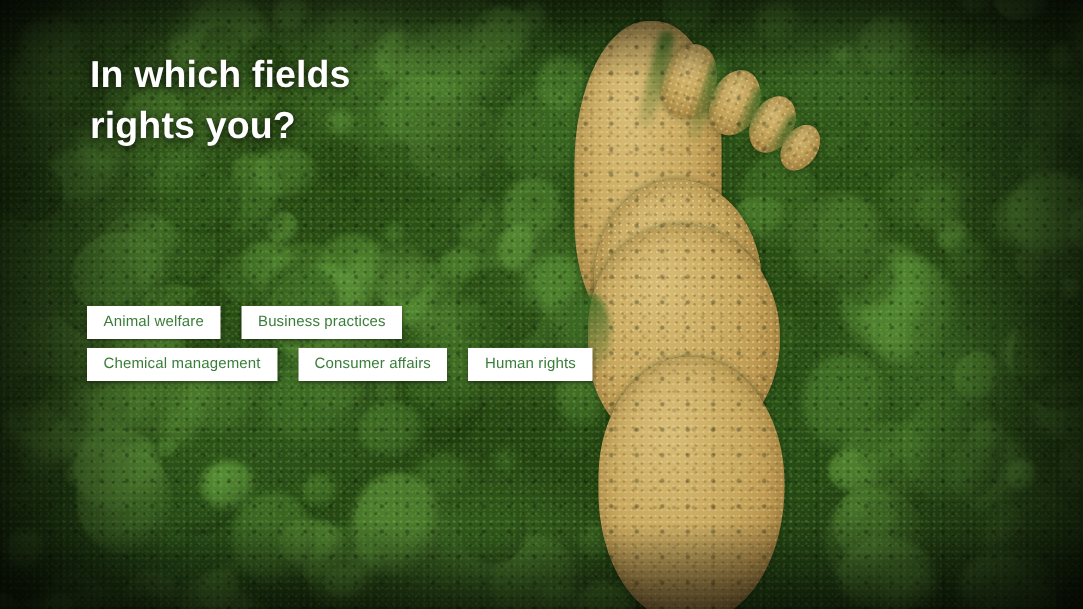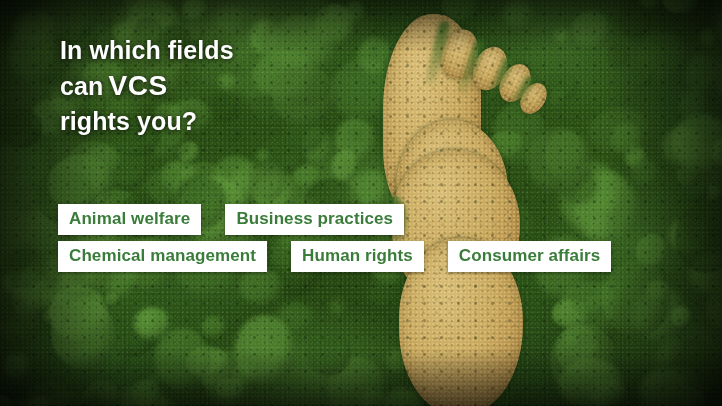--- a/index.html
+++ b/index.html
@@ -184,24 +184,24 @@
     width: 560px;
   }
   .chip-row {
     display: flex;
     align-items: flex-start;
     margin-bottom: 6px;
   }
   .chip {
     background: #ffffff;
     color: #3a7d3a;
-    font-size: 17px;
-    font-weight: 700;
+    font-size: 10px;
+    font-weight: 400;
     padding: 5px 11px 6px 11px;
-    margin-right: 24px;
+    margin-right: 14px;
     white-space: nowrap;
     letter-spacing: 0.1px;
     box-shadow: 0 1px 3px rgba(0,0,0,0.42);
   }
 </style>
 </head>
 <body>
 
 <div class="stage">
 
@@ -495,29 +495,28 @@
     <div class="gap" style="left:494px; top:56px;  width:9px;  height:50px;  border-radius:6px; transform:rotate(26deg);"></div>
     <div class="gap" style="left:516px; top:74px;  width:8px;  height:42px;  border-radius:6px; transform:rotate(32deg);"></div>
     <div class="gap" style="left:381px; top:196px; width:26px; height:52px;  border-radius:50%;"></div>
   </div>
 
   <div class="speckle-2"></div>
   <div class="vignette"></div>
 
   <div class="headline">
     <span class="hl-line">In which fields</span>
-    <span class="hl-line"><span>can</span><span class="hl-brand">VCS</span></span>
     <span class="hl-line">rights you?</span>
   </div>
 
   <div class="chips">
     <div class="chip-row">
       <div class="chip">Animal welfare</div>
       <div class="chip">Business practices</div>
     </div>
     <div class="chip-row">
       <div class="chip">Chemical management</div>
+      <div class="chip">Consumer affairs</div>
       <div class="chip">Human rights</div>
-      <div class="chip">Consumer affairs</div>
     </div>
   </div>
 
 </div>
 
 </body></html>

